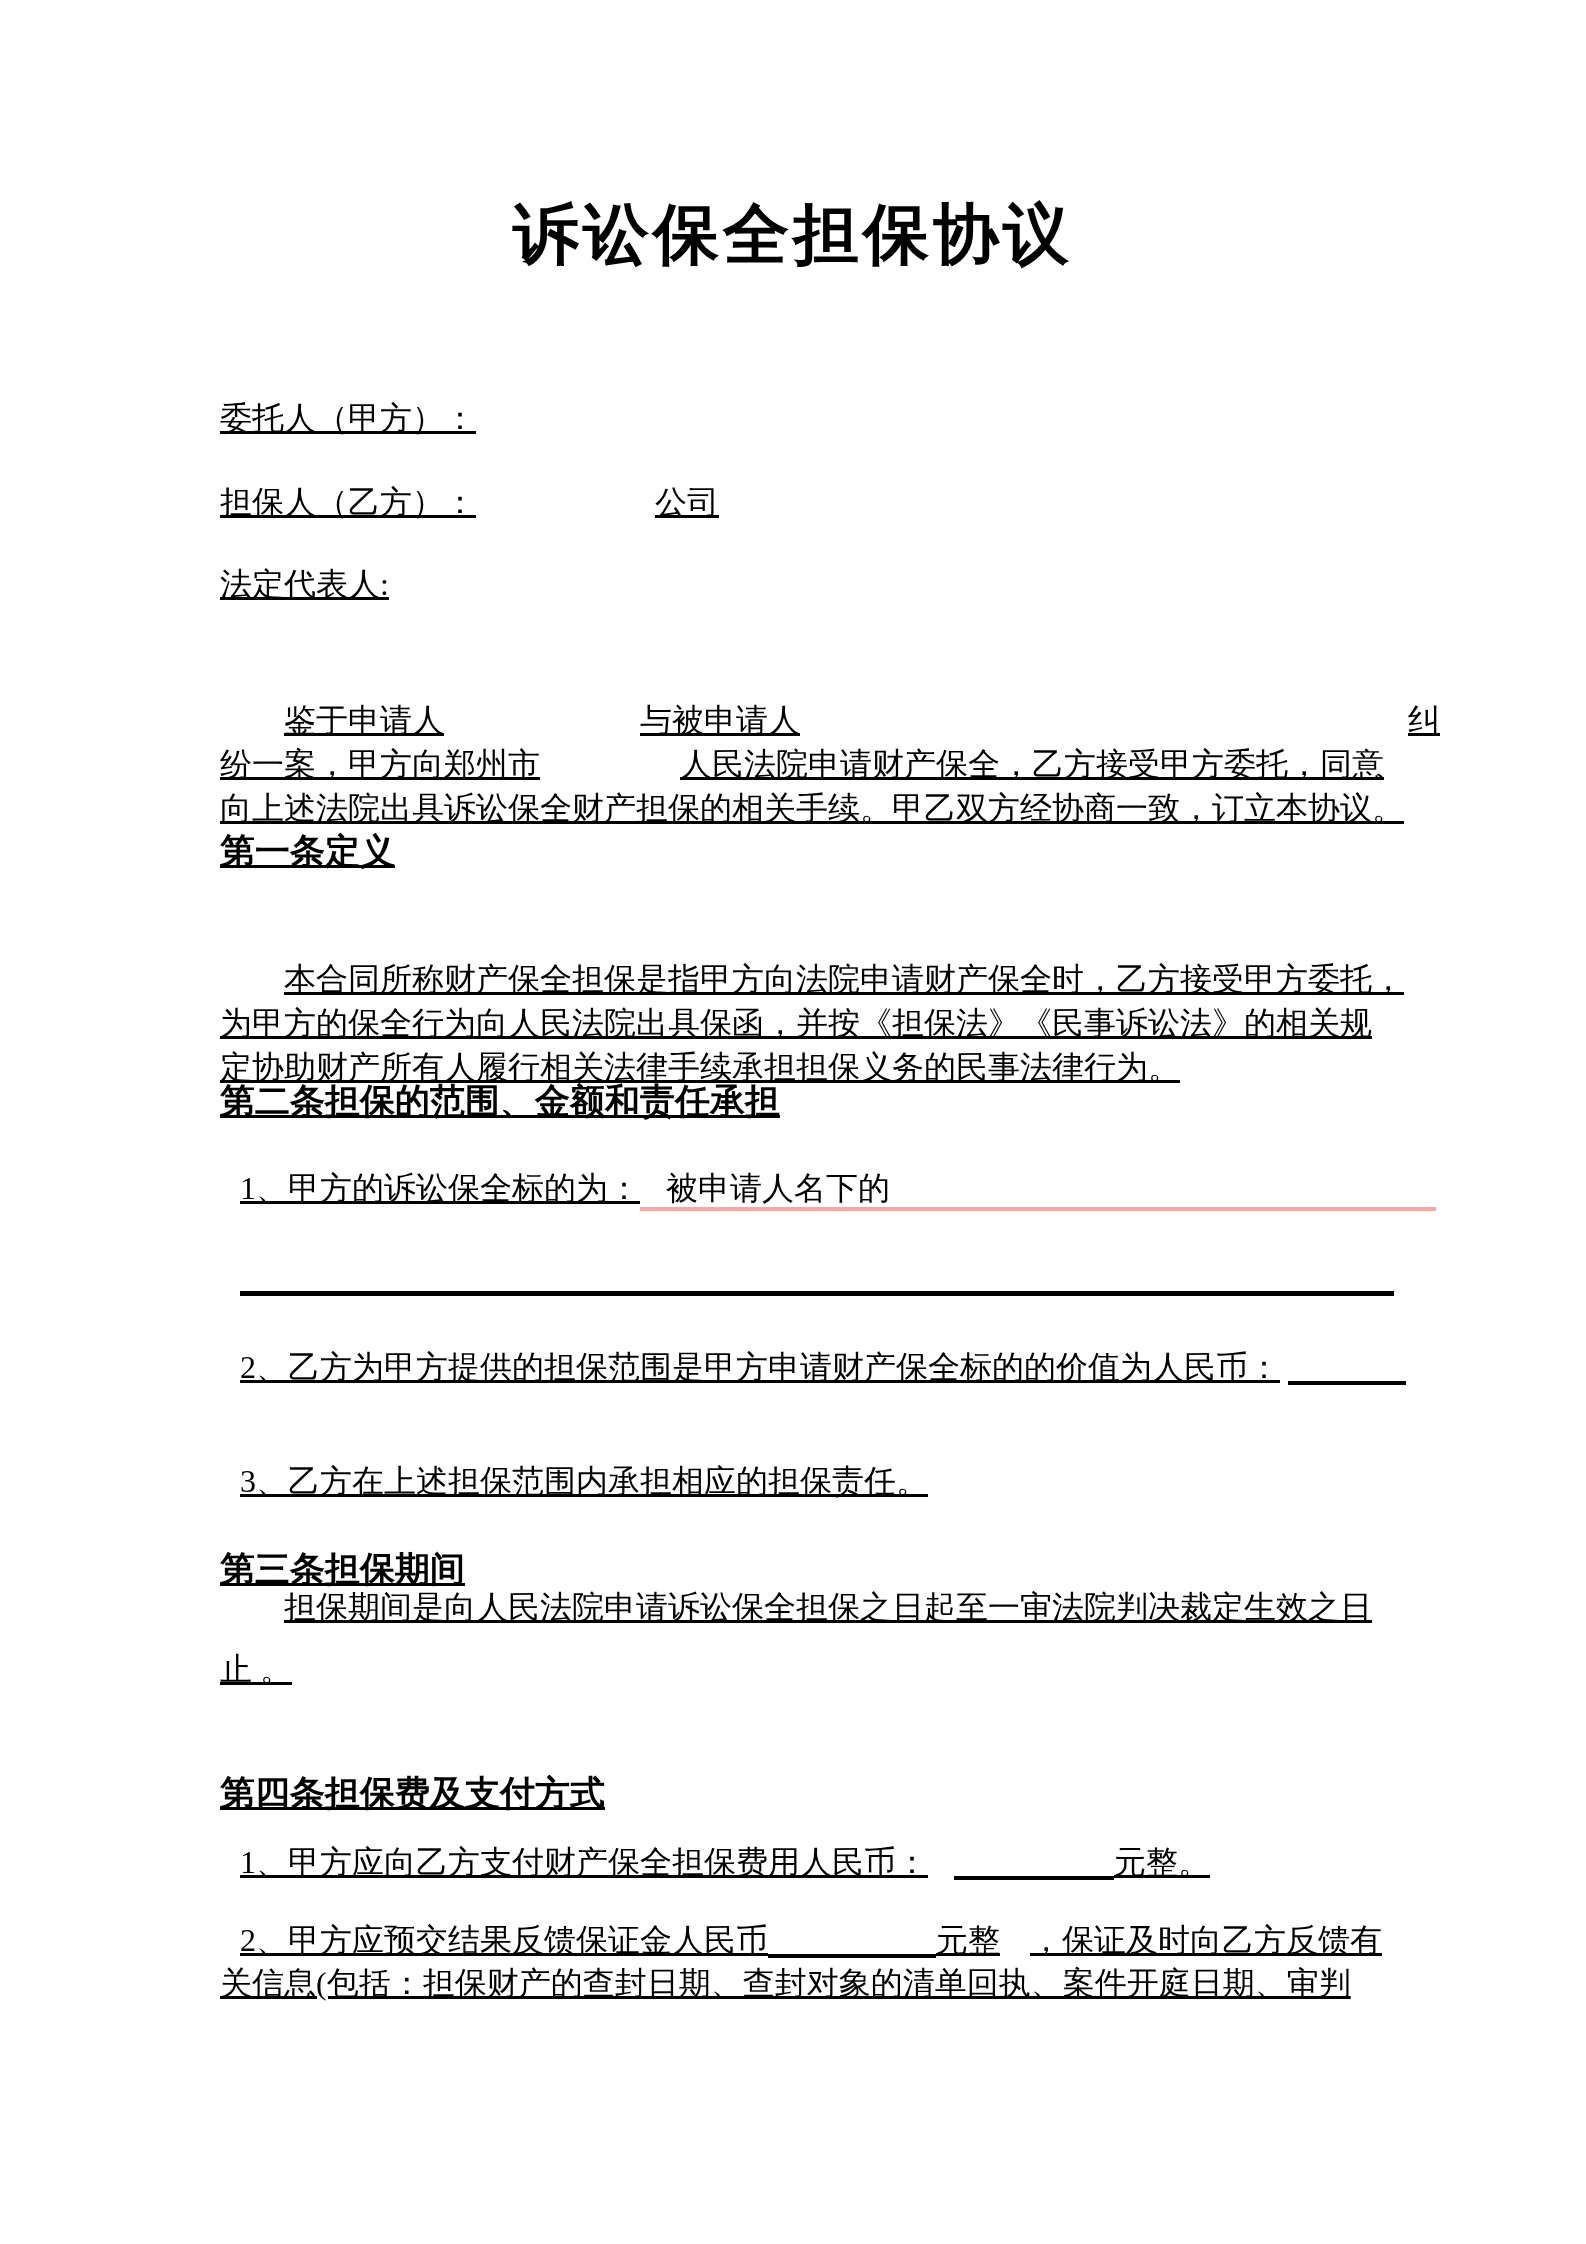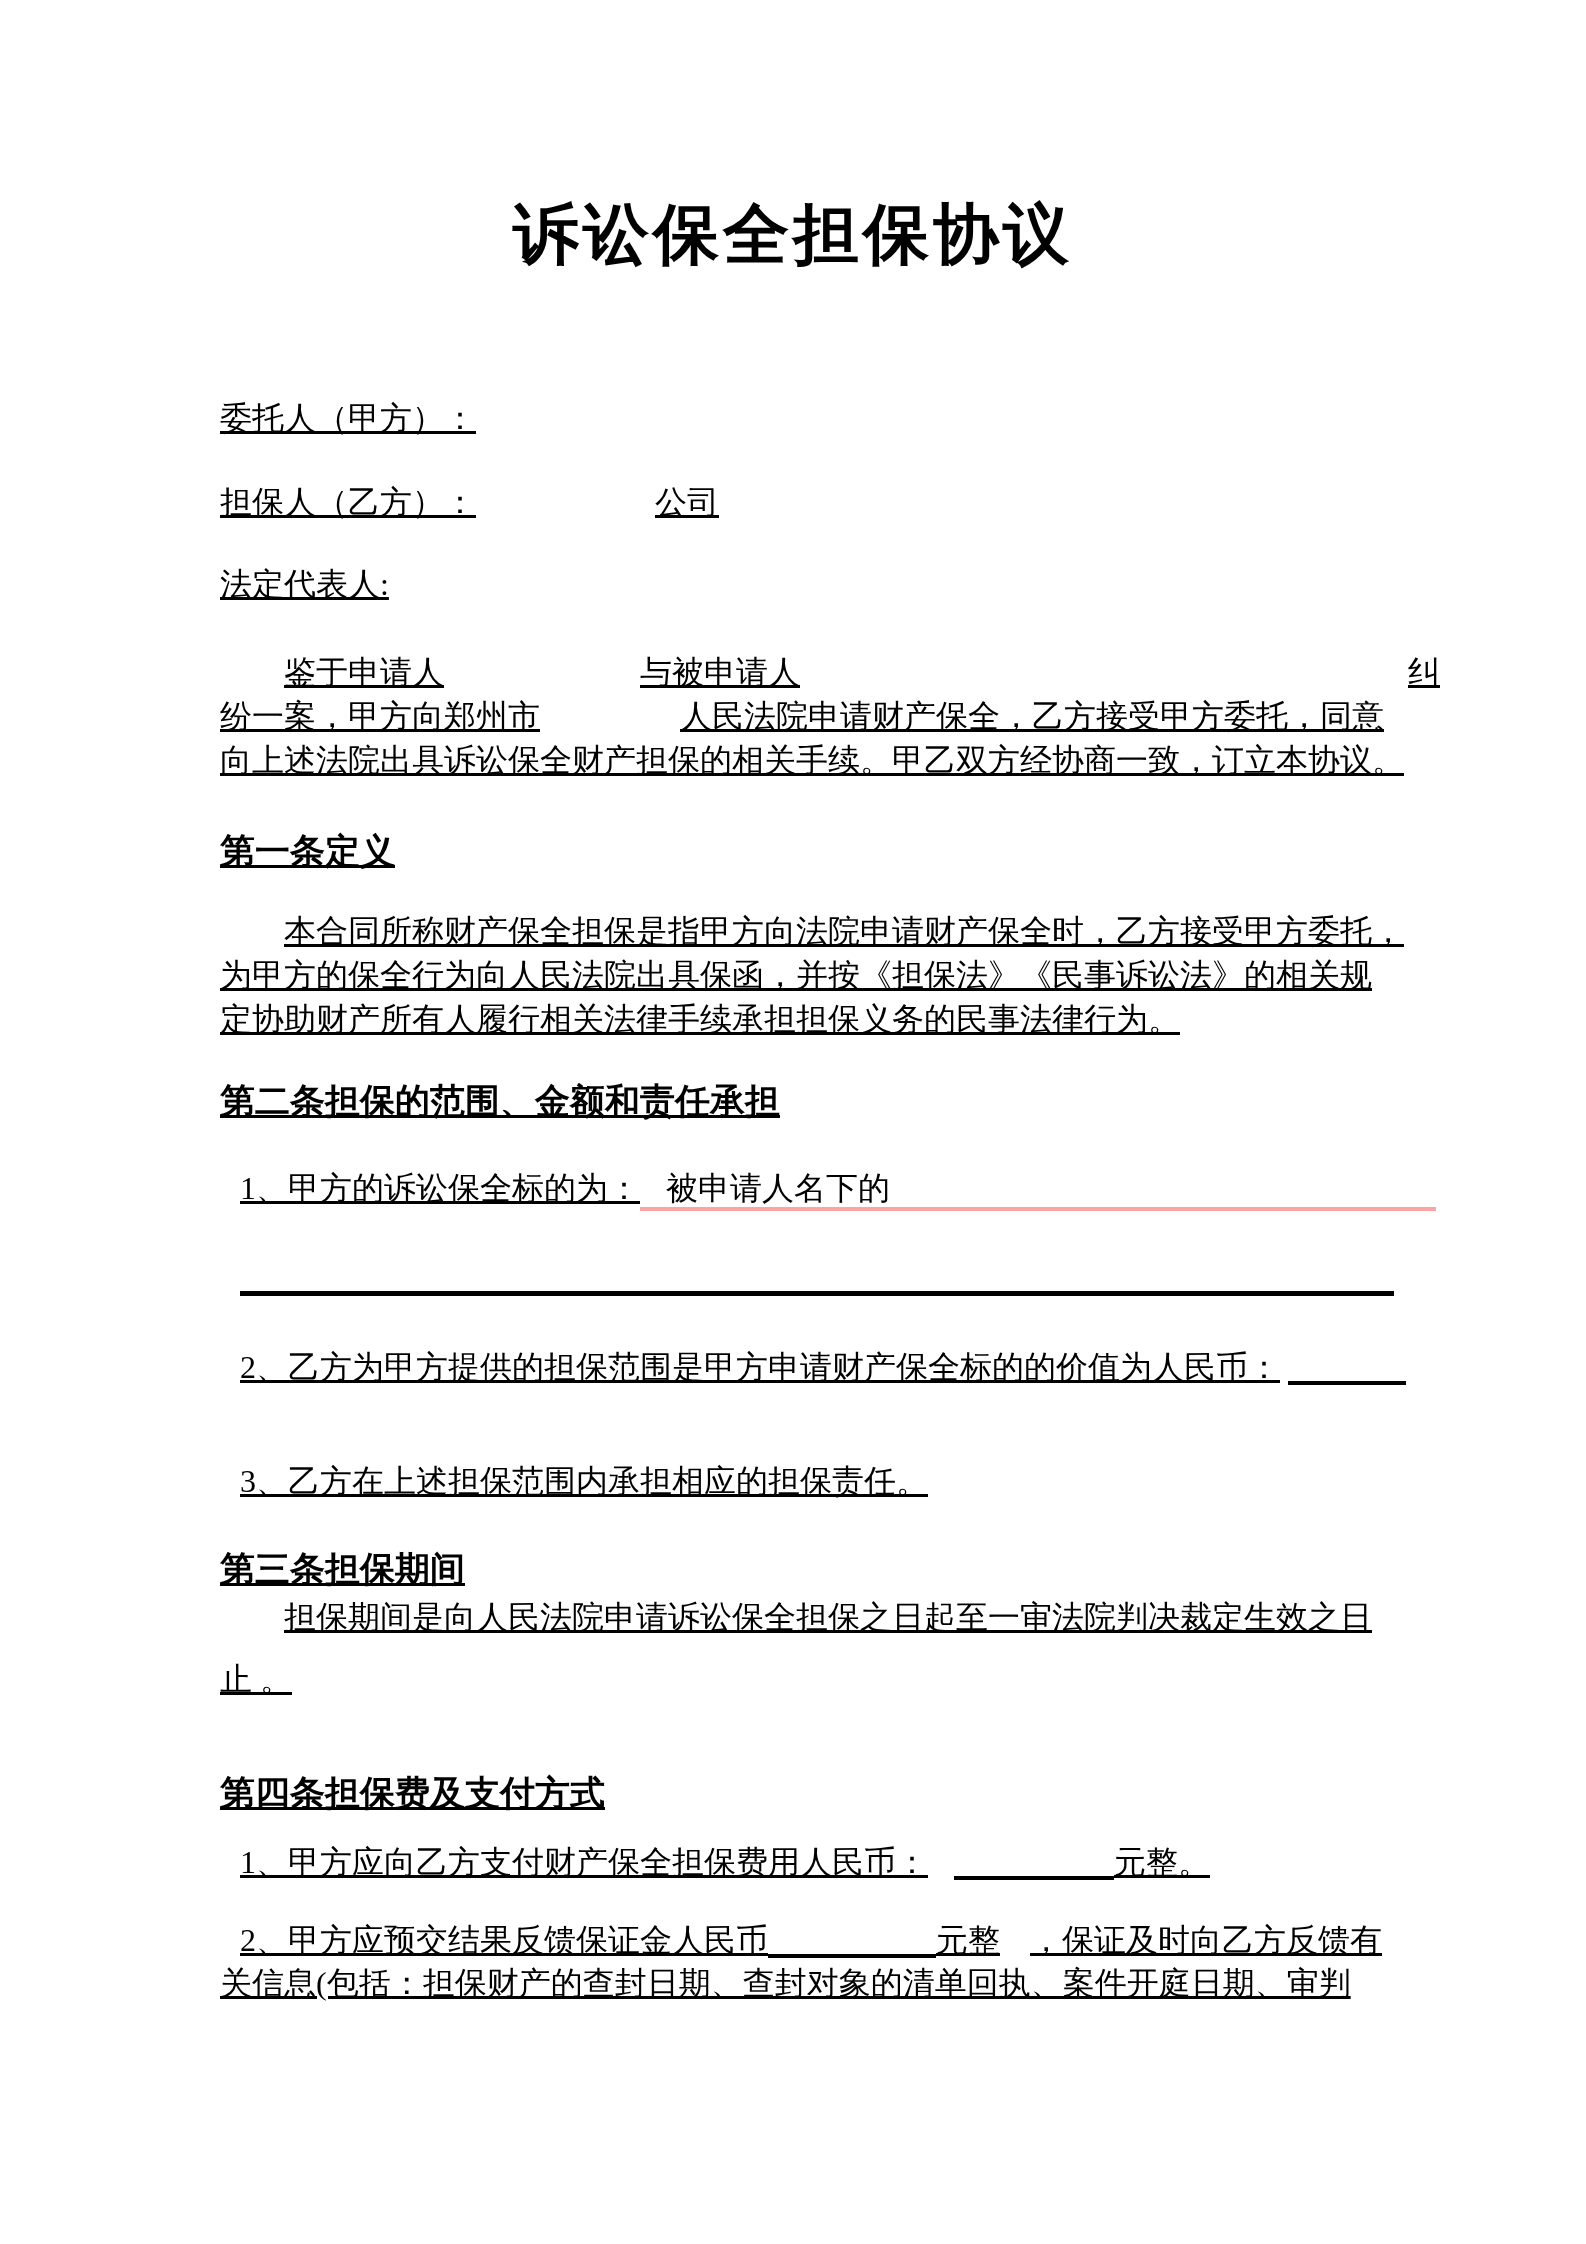--- a/index.html
+++ b/index.html
@@ -14,21 +14,21 @@
     position:absolute;left:0;top:194px;width:1586px;
     text-align:center;
     font-family:"Liberation Sans","DejaVu Sans",sans-serif;
     font-weight:900;font-size:66px;line-height:80px;letter-spacing:4px;
   }
   .line{
     position:absolute;left:220px;width:1230px;
     font-size:32px;line-height:44px;white-space:nowrap;text-decoration:underline;
   }
   .heading{font-weight:bold;font-size:35px;}
-  .indent1{padding-left:64px;}
+  .indent1{padding-left:64px;margin-top:48px;}
   .itemindent{padding-left:20px;}
   .gap{display:inline-block;}
   .blank{
     display:inline-block;border-bottom:4px solid #000;
     height:36px;vertical-align:-7px;
   }
   .fillblank{
     display:inline-block;border-bottom:4px solid #fca5a5;
     line-height:38px;padding-left:26px;vertical-align:baseline;
   }
@@ -82,21 +82,21 @@
   <div class="line" style="top:1340px;line-height:54px;">
     <div class="itemindent">
       <span>2、乙方为甲方提供的担保范围是甲方申请财产保全标的的价值为人民币：</span><span class="gap" style="width:8px;"></span><span class="blank" style="width:118px;"></span>
     </div>
   </div>
 
   <div class="line itemindent" style="top:1459px;">3、乙方在上述担保范围内承担相应的担保责任。</div>
 
   <div class="line heading" style="top:1548px;">第三条担保期间</div>
 
-  <div class="line" style="top:1586px;line-height:62px;">
+  <div class="line" style="top:1528px;line-height:62px;">
     <div class="indent1">担保期间是向人民法院申请诉讼保全担保之日起至一审法院判决裁定生效之日</div>
     <div>止 。</div>
   </div>
 
   <div class="line heading" style="top:1772px;">第四条担保费及支付方式</div>
 
   <div class="line itemindent" style="top:1840px;">
     <span>1、甲方应向乙方支付财产保全担保费用人民币：</span><span class="gap" style="width:26px;"></span><span class="blank" style="width:160px;"></span><span>元整。</span>
   </div>
 

